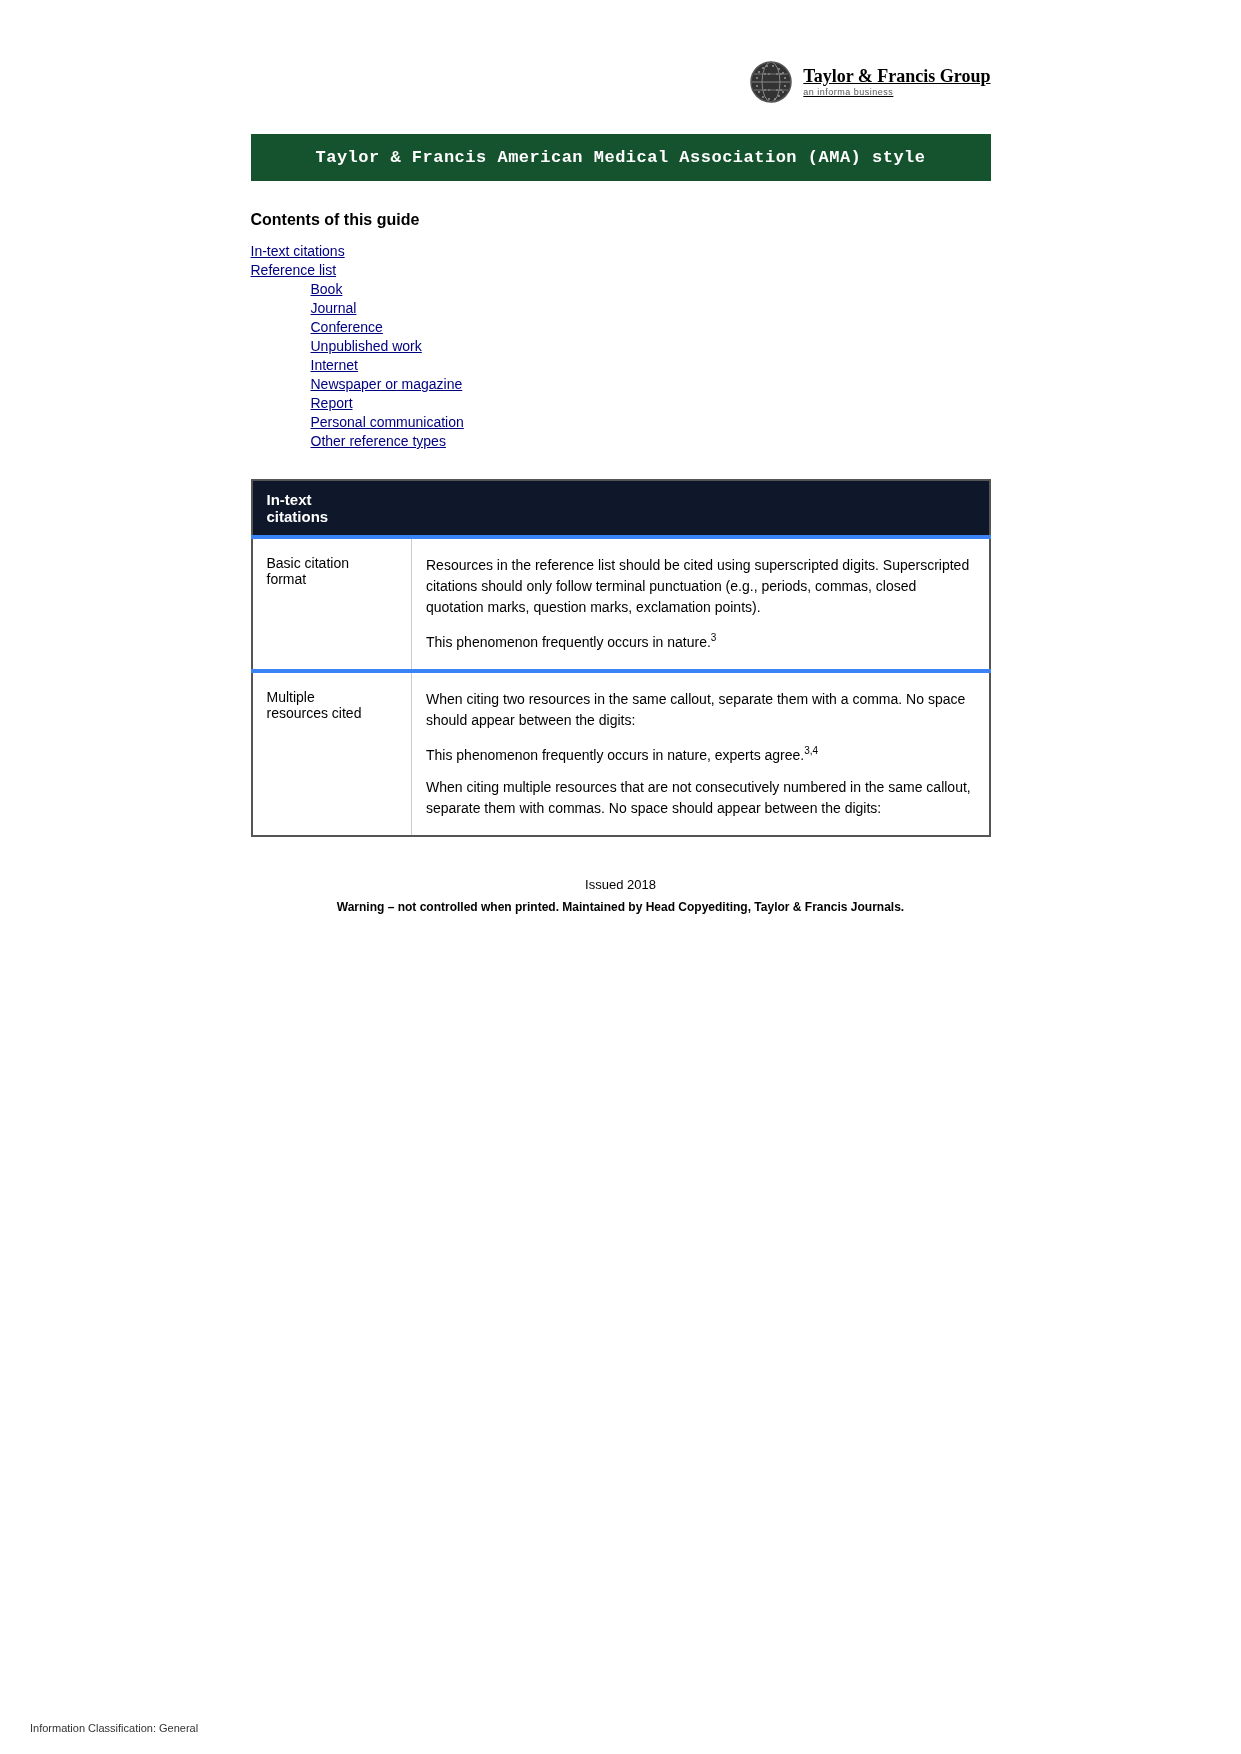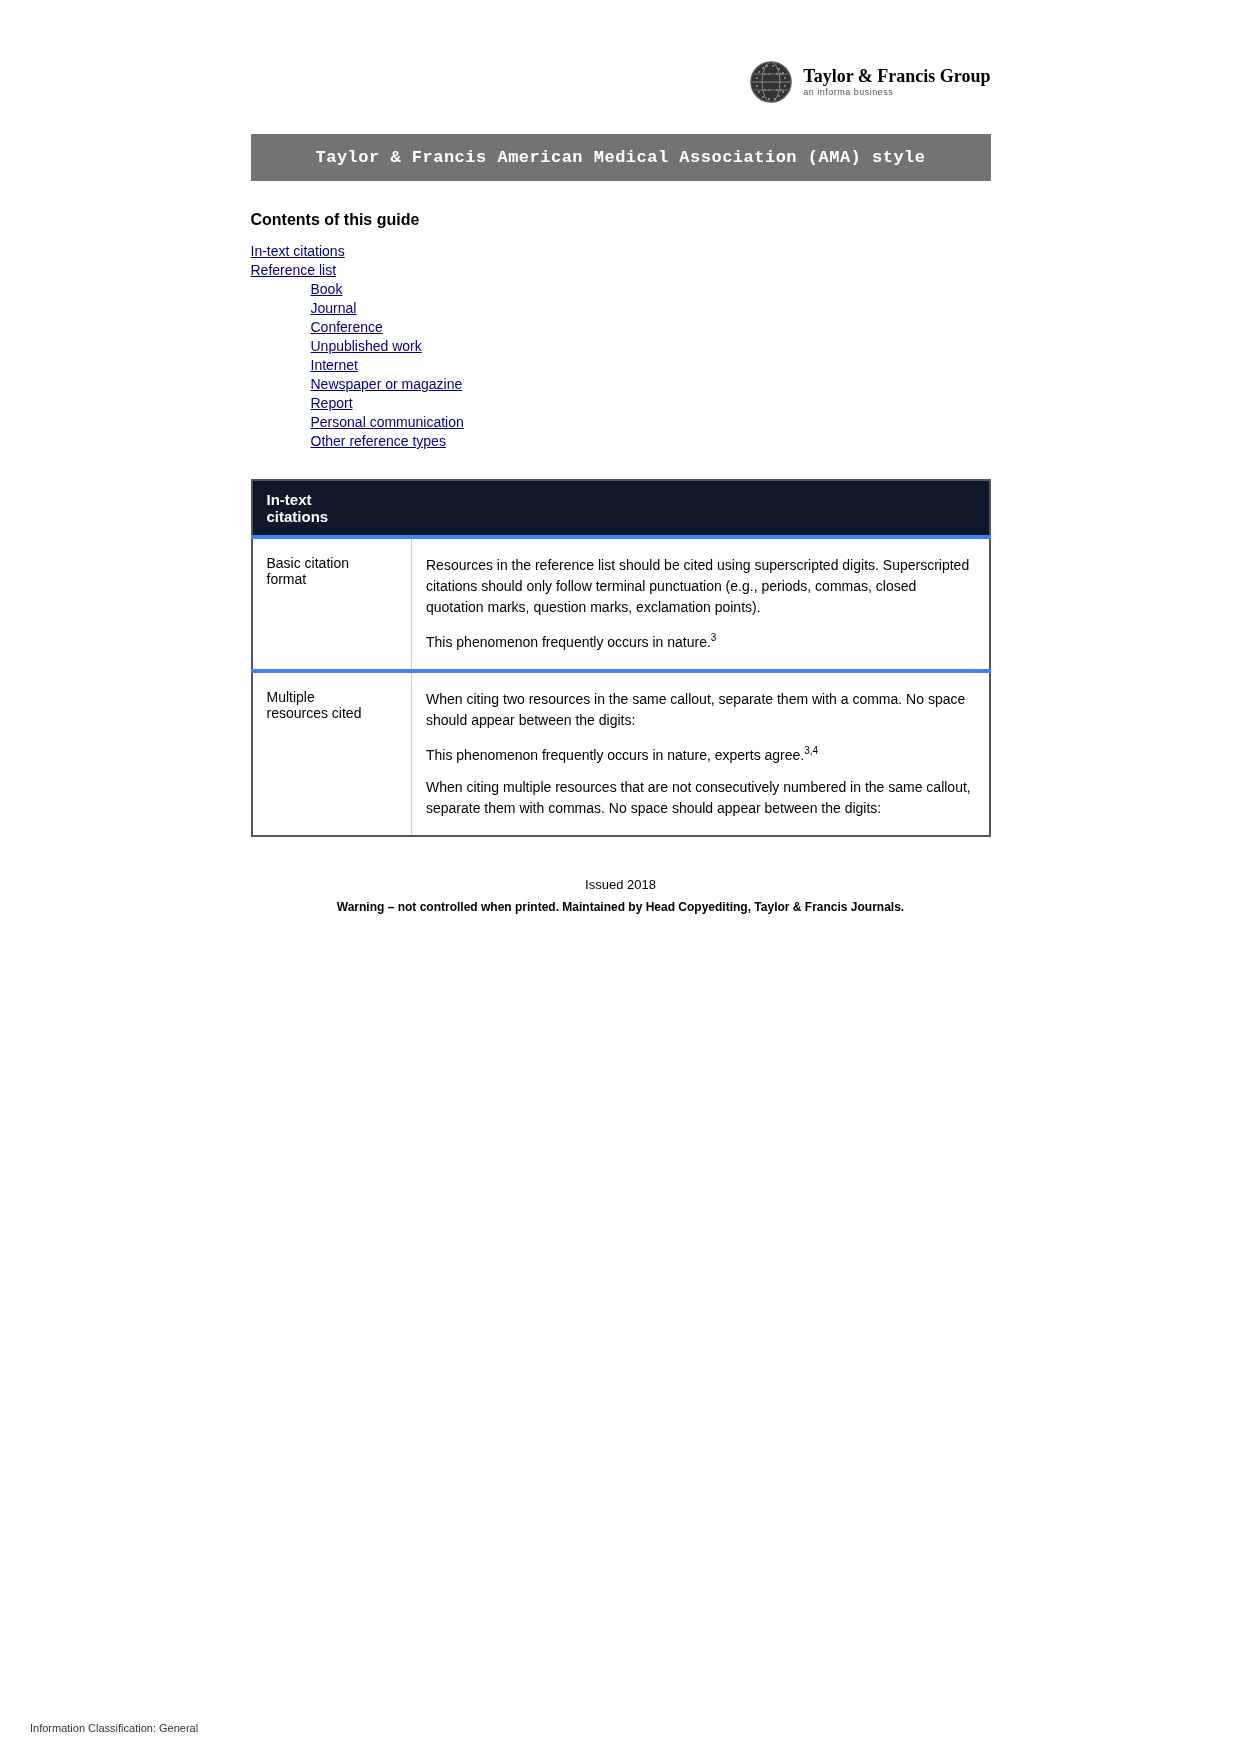--- a/index.html
+++ b/index.html
@@ -48,21 +48,21 @@
     }
 
     .logo-sub-text {
       font-size: 9px;
       color: #555;
       letter-spacing: 0.5px;
     }
 
     
     .title-banner {
-      background: #737373;
+      background: #14532d;
       color: #ffffff;
       text-align: center;
       padding: 14px 20px;
       font-size: 17px;
       font-weight: bold;
       font-family: 'Courier New', monospace;
       margin-bottom: 30px;
       letter-spacing: 0.5px;
     }
 
@@ -170,20 +170,21 @@
       left: 30px;
       font-size: 11px;
       color: #333;
     }
 
     
     .globe-container {
       display: flex;
       align-items: center;
       gap: 2px;
+      text-decoration: underline;
     }
   </style>
 </head>
 <body>
 
 <div class="page">
 
   <div class="logo-area">
     <div class="globe-container">
       <svg class="logo-icon" viewBox="0 0 44 44" xmlns="http://www.w3.org/2000/svg">

